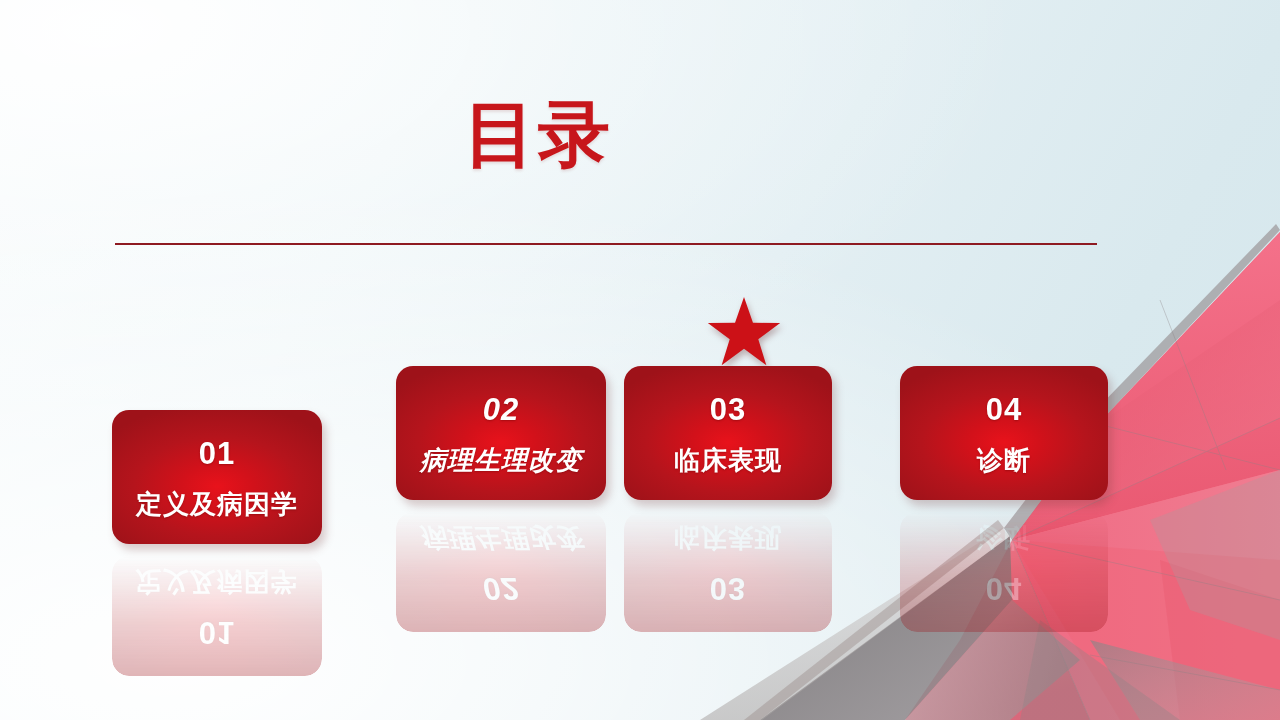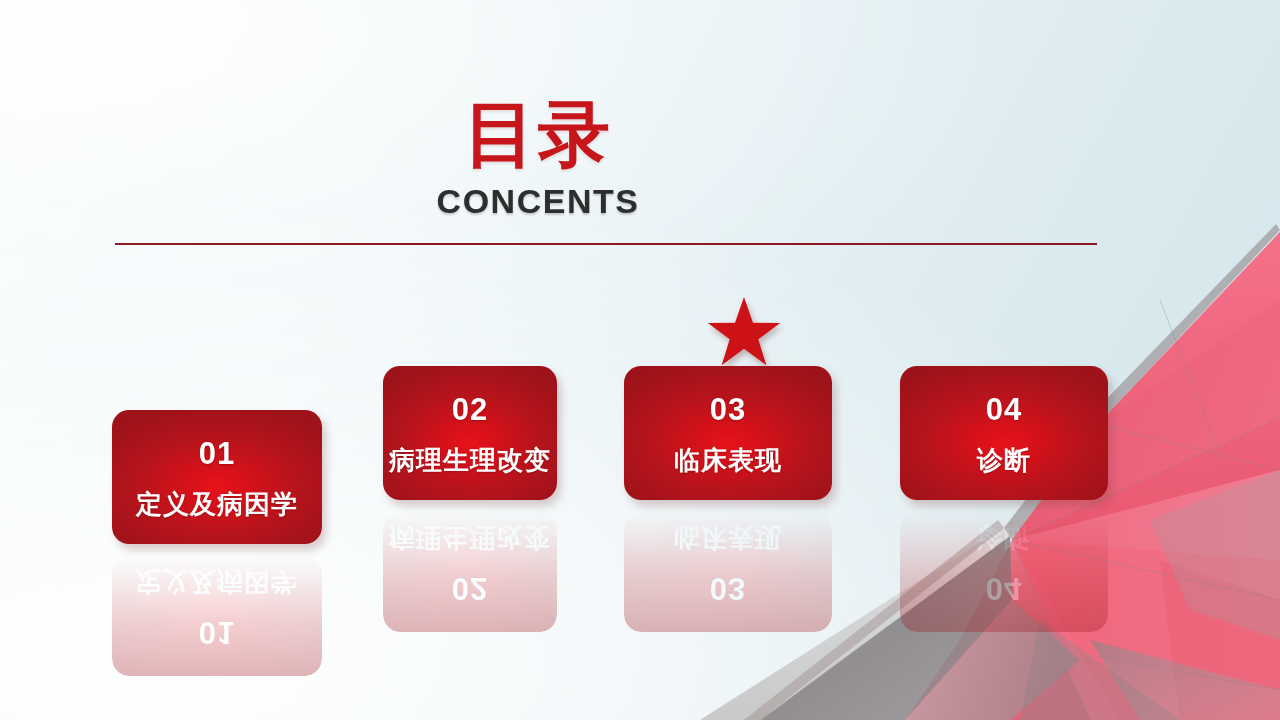--- a/index.html
+++ b/index.html
@@ -215,21 +215,20 @@
         <line x1="1012" y1="540" x2="1090" y2="720"></line>
         <line x1="1160" y1="300" x2="1226" y2="470"></line>
         <line x1="1012" y1="540" x2="1280" y2="418"></line>
         <line x1="1090" y1="655" x2="1280" y2="690"></line>
       </g>
     </svg>
   </div>
 
   <div class="header">
     <div class="title-cn noselect">目录</div>
-    <div class="title-en noselect">CONCENTS</div>
   </div>
   <div class="divider"></div>
 
   <div class="star-marker">
     <svg viewBox="0 0 100 96" width="76" height="76" xmlns="http://www.w3.org/2000/svg">
       <polygon points="50,2 61.8,35.8 97.6,36.2 68.8,57.6 79.4,91.8 50,70.2 20.6,91.8 31.2,57.6 2.4,36.2 38.2,35.8" fill="#cc1117"></polygon>
     </svg>
   </div>
 
   <div class="cards">
@@ -240,21 +239,21 @@
         <div class="card-label noselect">定义及病因学</div>
       </div>
       <div class="reflect" aria-hidden="true">
         <div class="card">
           <div class="card-num noselect">01</div>
           <div class="card-label noselect">定义及病因学</div>
         </div>
       </div>
     </div>
 
-    <div class="card-wrap" style="left:383px; width:174px;">
+    <div class="card-wrap" style="left:396px; width:210px;font-style:italic;">
       <div class="card">
         <div class="card-num noselect">02</div>
         <div class="card-label noselect">病理生理改变</div>
       </div>
       <div class="reflect" aria-hidden="true">
         <div class="card">
           <div class="card-num noselect">02</div>
           <div class="card-label noselect">病理生理改变</div>
         </div>
       </div>

